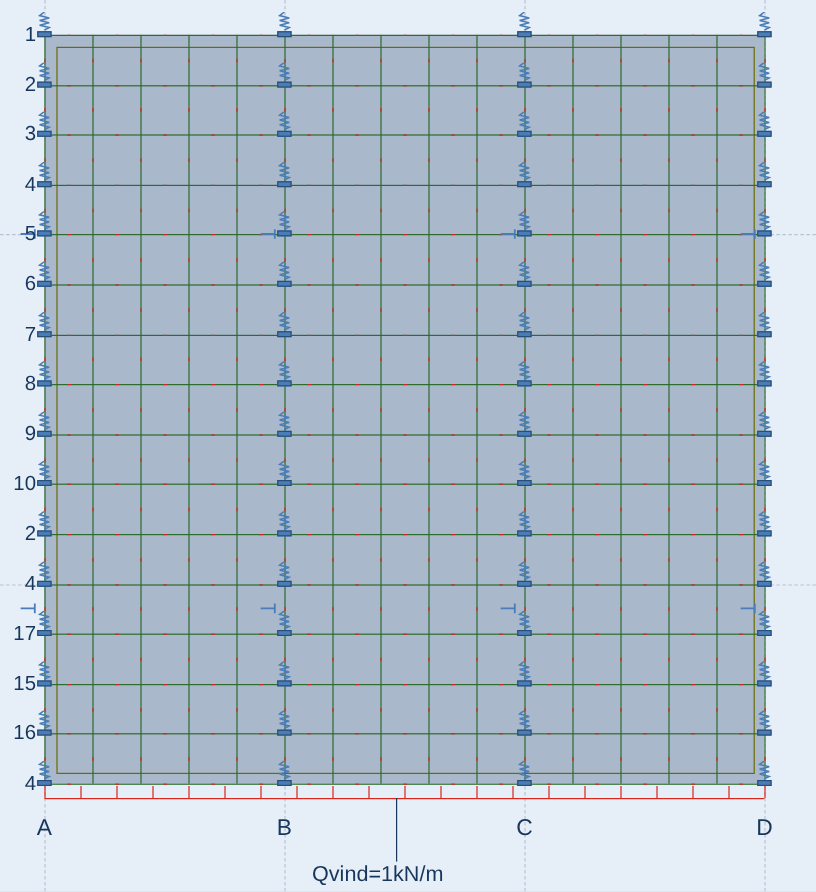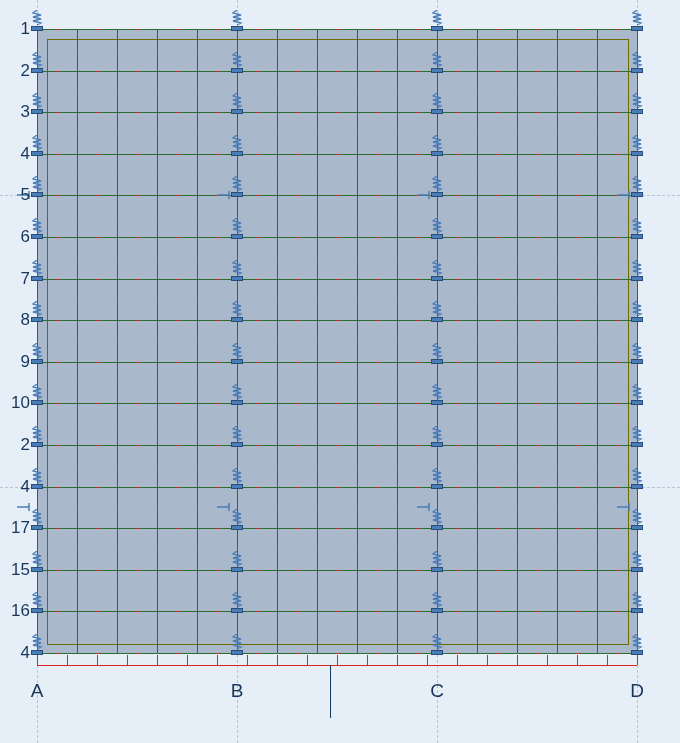--- a/index.html
+++ b/index.html
@@ -1111,13 +1111,14 @@
     <div class="load-tick" style="left: 397px; top: 655px;"></div>
     <div class="load-tick" style="left: 427px; top: 655px;"></div>
     <div class="load-tick" style="left: 457px; top: 655px;"></div>
     <div class="load-tick" style="left: 487px; top: 655px;"></div>
     <div class="load-tick" style="left: 517px; top: 655px;"></div>
     <div class="load-tick" style="left: 547px; top: 655px;"></div>
     <div class="load-tick" style="left: 577px; top: 655px;"></div>
     <div class="load-tick" style="left: 607px; top: 655px;"></div>
     <div class="load-tick" style="left: 637px; top: 655px;"></div>
     <div class="load-leader" style="left: 330px; top: 665px; height: 53px;"></div>
+    <div class="load-text" style="left: 260px; top: 718px;">Qvind=1kN/m</div>
   </div>
 
 </body></html>

